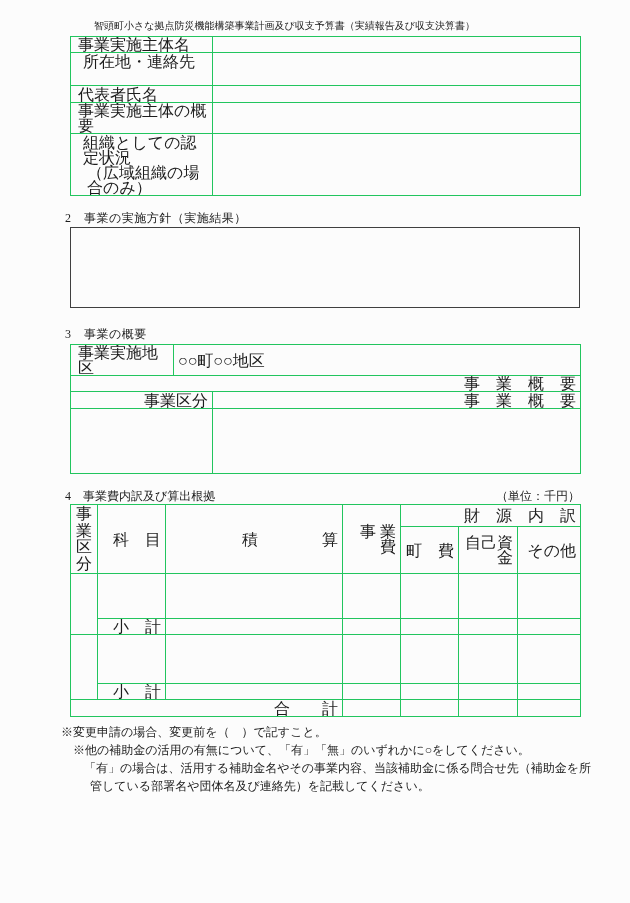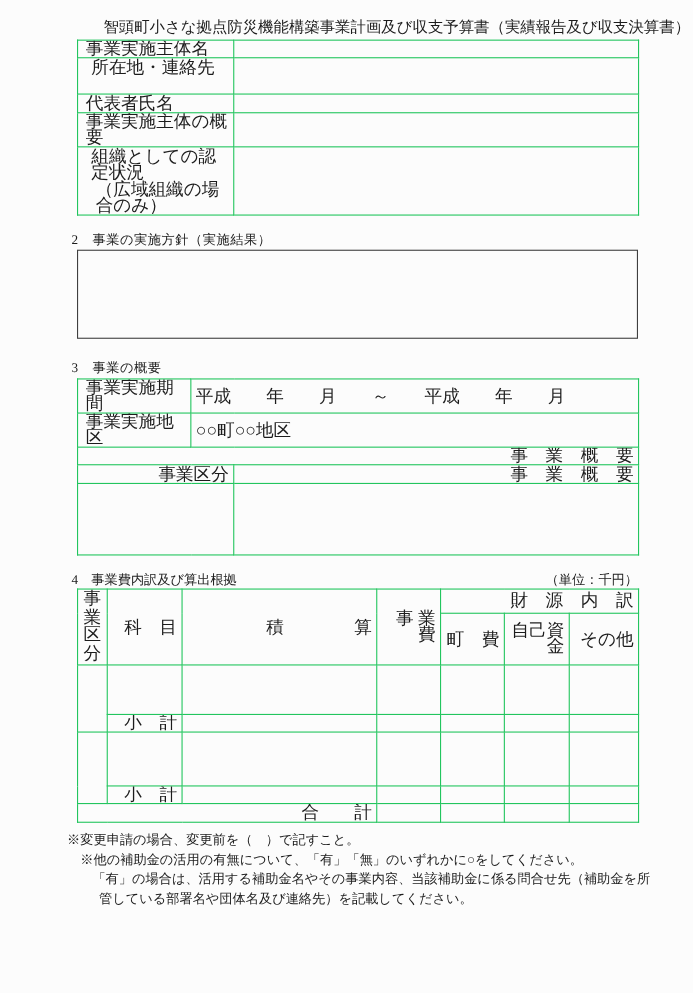--- a/index.html
+++ b/index.html
@@ -8,21 +8,21 @@
     background:#fcfcfc;
     color:#1c1c1c;
     font-family:"Liberation Serif","DejaVu Serif",serif;
     font-size:12px;
     line-height:16px;
     overflow:hidden;
   }
   .doc{position:relative;width:630px;height:903px;}
 
   .form-number{margin:40px 0 0 62px;letter-spacing:0.5px;}
-  .doc-title{margin:18px 0 0 94px;font-size:14px;}
+  .doc-title{margin:18px 0 0 94px;font-size:10px;}
 
   .sec-heading{margin-left:65px;letter-spacing:0.5px;}
   .mt-s1{margin-top:14px;}
   .mt-s2{margin-top:14px;}
   .mt-s3{margin-top:18px;}
   .mt-s5{margin-top:15px;}
 
   table{border-collapse:collapse;table-layout:fixed;width:510px;margin-left:70px;}
   td{border:1px solid #22c55e;padding:0 4px;font-size:16px;line-height:15px;overflow:hidden;}
   .t-mt{margin-top:2px;}
@@ -101,24 +101,20 @@
   <div class="box2"></div>
 
   <div class="sec-heading mt-s3">3　事業の概要</div>
   <table class="t-mt">
     <colgroup>
         <col style="width:103px">
         <col style="width:39px">
         <col style="width:368px">
       </colgroup>
     <tbody>
-      <tr>
-        <td class="lbl h17">事業実施期間</td>
-        <td colspan="2">平成　　年　　月　　～　　平成　　年　　月</td>
-      </tr>
       <tr>
         <td class="lbl h16">事業実施地区</td>
         <td colspan="2">○○町○○地区</td>
       </tr>
       <tr>
         <td colspan="3" class="ctr h15">事　業　概　要</td>
       </tr>
       <tr>
         <td colspan="2" class="ctr h17">事業区分</td>
         <td class="ctr">事　業　概　要</td>

